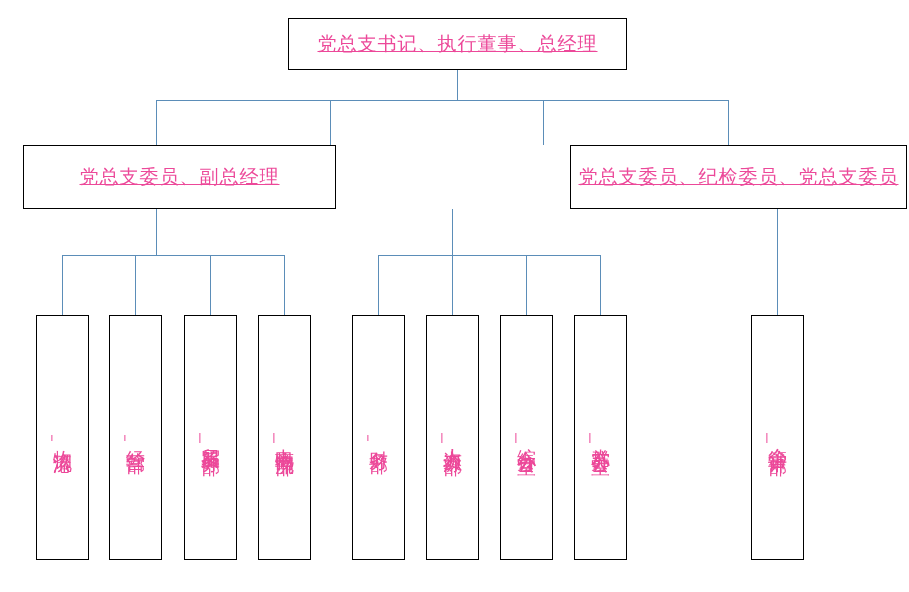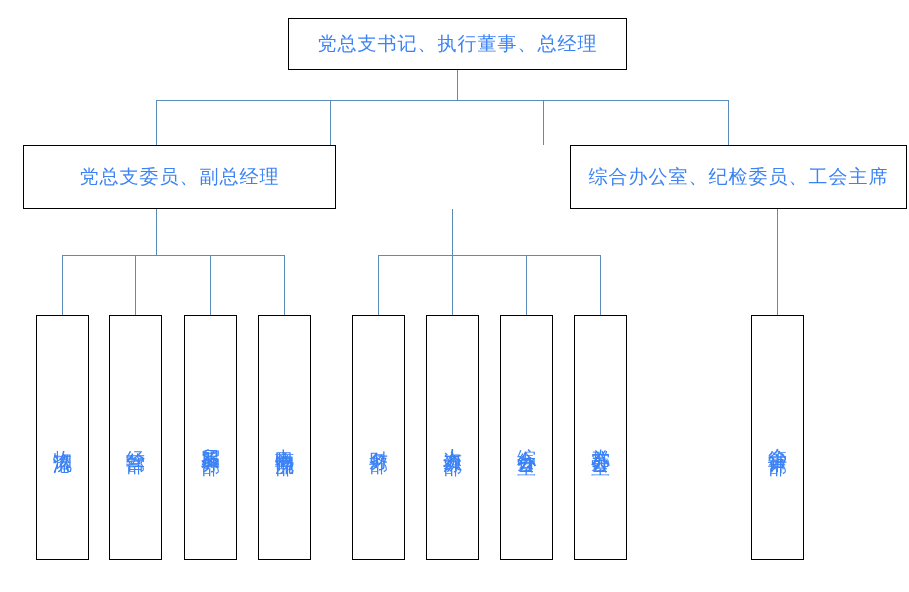--- a/index.html
+++ b/index.html
@@ -13,26 +13,27 @@
     height: 592px;
     background: #ffffff;
     font-family: "Liberation Serif", "DejaVu Serif", serif;
     overflow: hidden;
   }
   .node {
     position: absolute;
     box-sizing: border-box;
     border: 1px solid #000000;
     background: #ffffff;
-    color: #3b82f6;
+    color: #ec4899;
     display: flex;
     align-items: center;
     justify-content: center;
     text-align: center;
     line-height: 1.18;
+    text-decoration: underline;
   }
   .node.horiz {
     font-size: 19px;
     letter-spacing: 1px;
   }
   .node.vert {
     font-size: 19px;
     writing-mode: vertical-rl;
     text-orientation: upright;
     letter-spacing: 2px;
@@ -70,21 +71,21 @@
   <div class="conn v" style="left:452px; top:255px; height:60px;"></div>
   <div class="conn v" style="left:526px; top:255px; height:60px;"></div>
   <div class="conn v" style="left:600px; top:255px; height:60px;"></div>
 
   <div class="conn v" style="left:777px; top:209px; height:106px;"></div>
 
   <div class="node horiz" style="left:288px; top:18px; width:339px; height:52px;">党总支书记、执行董事、总经理</div>
 
   <div class="node horiz" style="left:23px; top:145px; width:313px; height:64px;">党总支委员、副总经理</div>
 
-  <div class="node horiz" style="left:570px; top:145px; width:337px; height:64px;">综合办公室、纪检委员、工会主席</div>
+  <div class="node horiz" style="left:570px; top:145px; width:337px; height:64px;">党总支委员、纪检委员、党总支委员</div>
 
   <div class="node vert" style="left:36px; top:315px; width:53px; height:245px;">物流港</div>
 
   <div class="node vert" style="left:109px; top:315px; width:53px; height:245px;">经营部</div>
 
   <div class="node vert" style="left:184px; top:315px; width:53px; height:245px;">贸易服务部</div>
 
   <div class="node vert" style="left:258px; top:315px; width:53px; height:245px;">电商物流部</div>
 
   <div class="node vert" style="left:352px; top:315px; width:53px; height:245px;">财务部</div>

